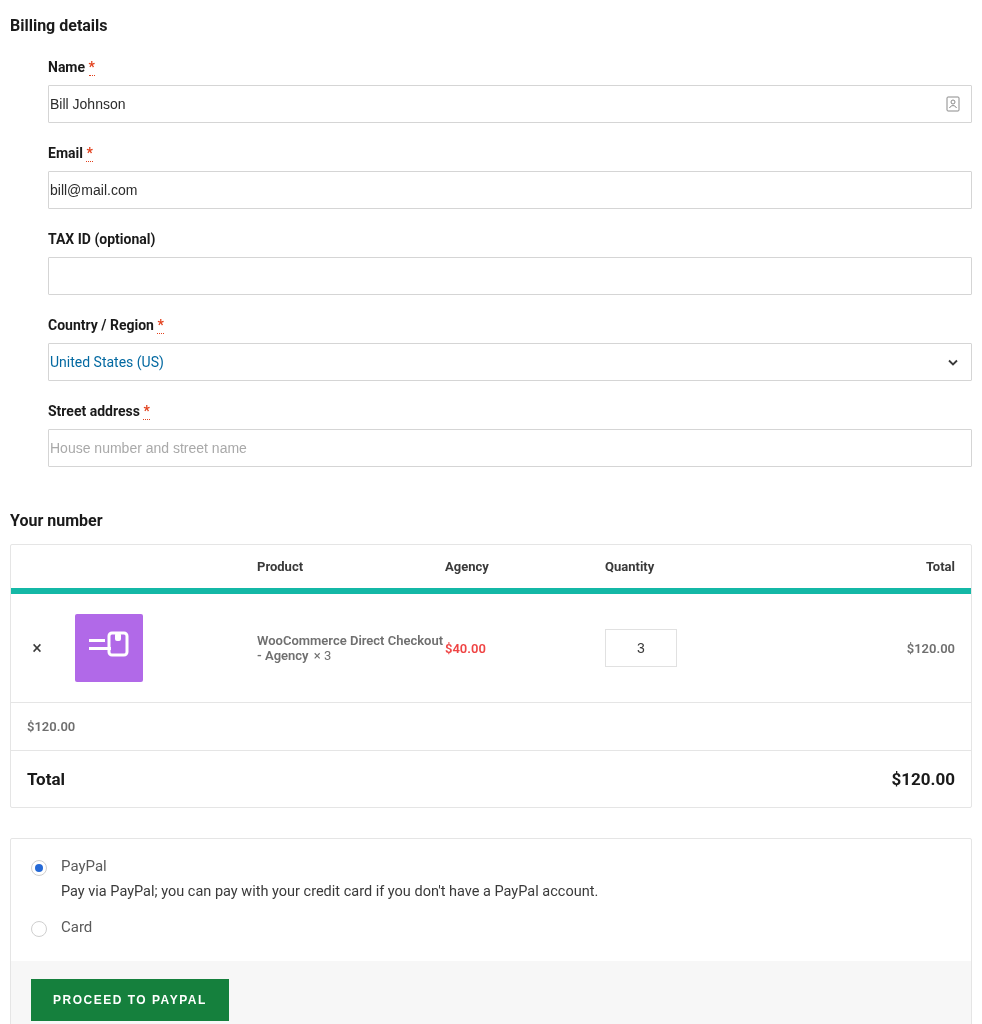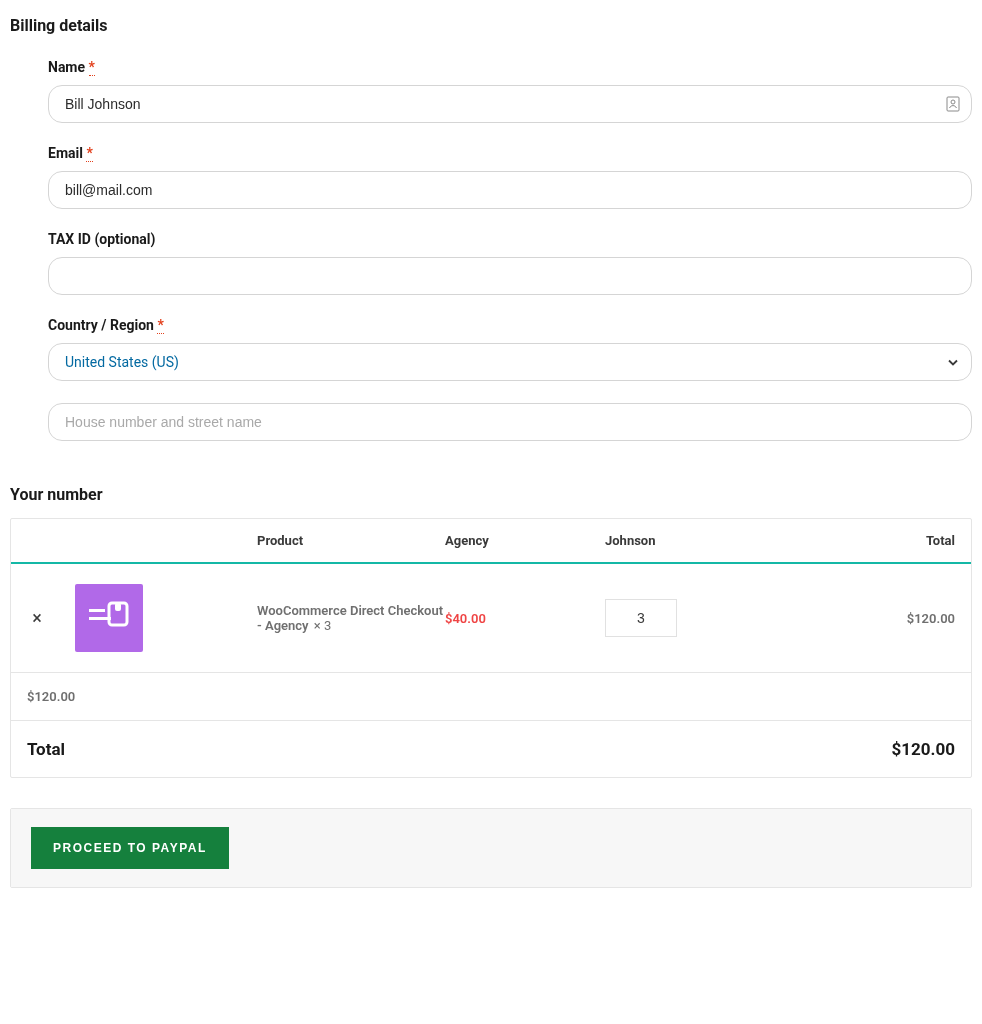--- a/index.html
+++ b/index.html
@@ -27,25 +27,25 @@
   }
   .req {
     color: #e2401c;
     border-bottom: 1px dotted #e2401c;
     font-weight: 700;
   }
   .text-input, .select-input {
     width: 100%;
     height: 38px;
     border: 1px solid #d5d5d5;
-    padding: 0 16px;
+    padding: 0 1px;
     font-size: 14px;
     color: #2b2b2b;
     background: #fff;
-    border-radius: 14px;
+    border-radius: 1px;
   }
   .text-input::placeholder { color: #a9a9a9; }
   .select-wrap { position: relative; }
   .select-input { appearance: none; -webkit-appearance: none; padding-right: 36px; color:#0369a1; }
   .select-caret {
     position: absolute;
     right: 12px; top: 50%;
     transform: translateY(-50%);
     width: 14px; height: 14px;
     pointer-events: none;
@@ -68,21 +68,21 @@
   .order-head, .order-row, .order-sub, .order-total {
     display: grid;
     grid-template-columns: 230px 1fr 160px 180px 170px;
     align-items: center;
   }
   .order-head {
     padding: 14px 16px;
     font-size: 13px;
     font-weight: 700;
     color: #3a3a3a;
-    border-bottom: 2px solid #14b8a6;
+    border-bottom: 6px solid #14b8a6;
   }
   .order-head .th-first { }
   .order-head .th-total { text-align: right; }
   .order-row {
     padding: 20px 16px;
     border-bottom: 1px solid #e5e5e5;
     font-size: 13px;
     color: #6f6f6f;
   }
   .prod-cell { display: flex; align-items: center; gap: 28px; }
@@ -221,31 +221,35 @@
   </label>
   <div class="select-wrap">
     <div class="select-input" style="display:flex;align-items:center;">United States (US)</div>
     <svg class="select-caret" viewBox="0 0 14 14" fill="none" stroke="#3a3a3a" stroke-width="1.8">
       <path d="M3 5.5 L7 9.5 L11 5.5"></path>
     </svg>
   </div>
 </div>
 
 <div class="field">
+  <label class="field-label">
+    <span>Street address</span>
+    <span class="req">*</span>
+  </label>
   <input type="text" class="text-input" placeholder="House number and street name" style="">
 </div>
 
 <h3 class="section-title" style="margin-top:44px;margin-bottom:14px;">Your number</h3>
 
 <div class="order-table">
   <div class="order-head">
     <div class="th-first"></div>
     <div>Product</div>
     <div>Agency</div>
-    <div>Johnson</div>
+    <div>Quantity</div>
     <div class="th-total">Total</div>
   </div>
 
   <div class="order-row">
     <div class="prod-cell">
       <span class="remove-x">×</span>
       <div class="thumb">
         <svg width="40" height="34" viewBox="0 0 40 34">
           <rect x="0" y="8" width="16" height="3" fill="#fff"></rect>
           <rect x="0" y="16" width="22" height="3" fill="#fff"></rect>
@@ -269,16 +273,31 @@
     <div>$120.00</div>
   </div>
 
   <div class="order-total">
     <div>Total</div>
     <div>$120.00</div>
   </div>
 </div>
 
 <div class="payment-box">
+  <div class="pay-options">
+    <div class="pay-opt">
+      <span class="radio checked"></span>
+      <div>
+        <div class="pay-label">PayPal</div>
+        <div class="pay-desc">Pay via PayPal; you can pay with your credit card if you don't have a PayPal account.</div>
+      </div>
+    </div>
+    <div class="pay-opt">
+      <span class="radio"></span>
+      <div>
+        <div class="pay-label">Card</div>
+      </div>
+    </div>
+  </div>
   <div class="pay-footer">
     <button class="proceed-btn">Proceed to PayPal</button>
   </div>
 </div>
 
 </body></html>

